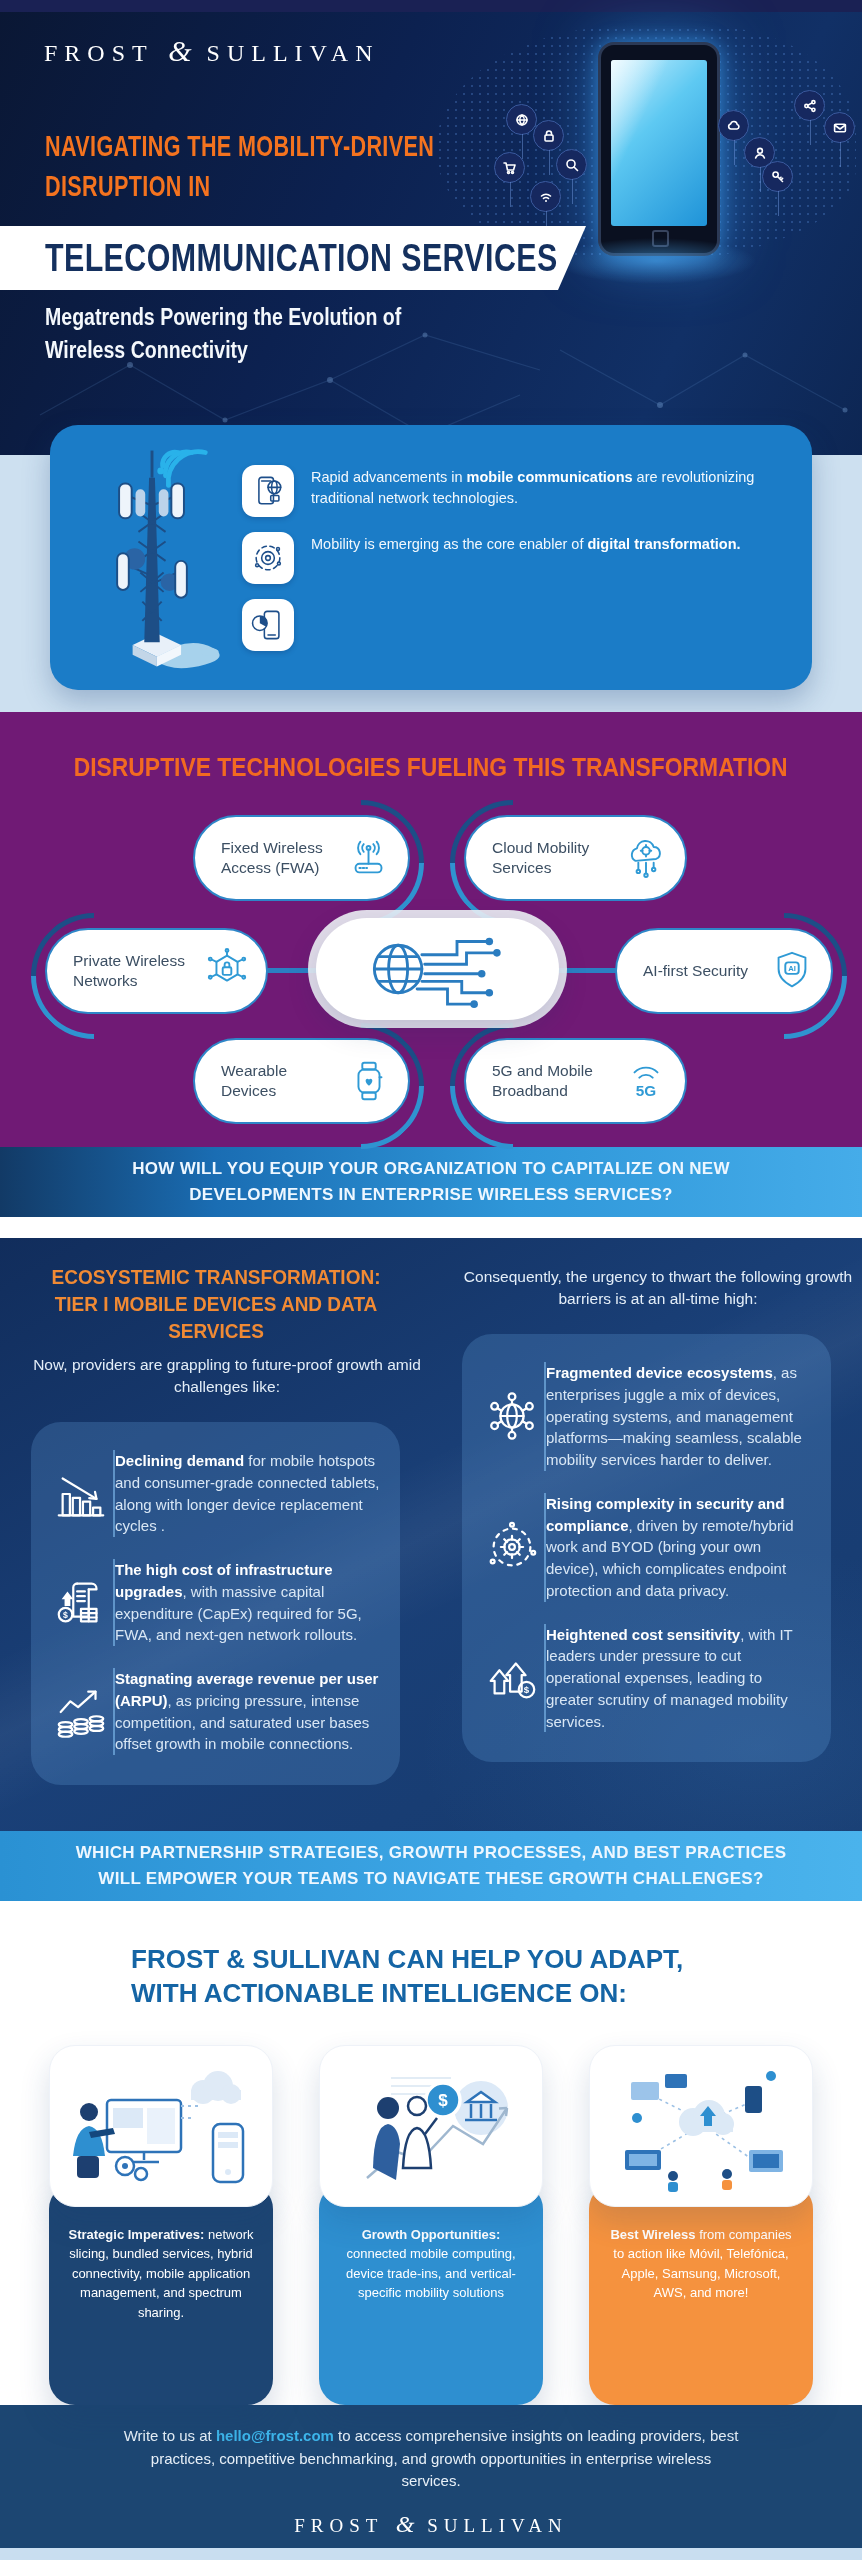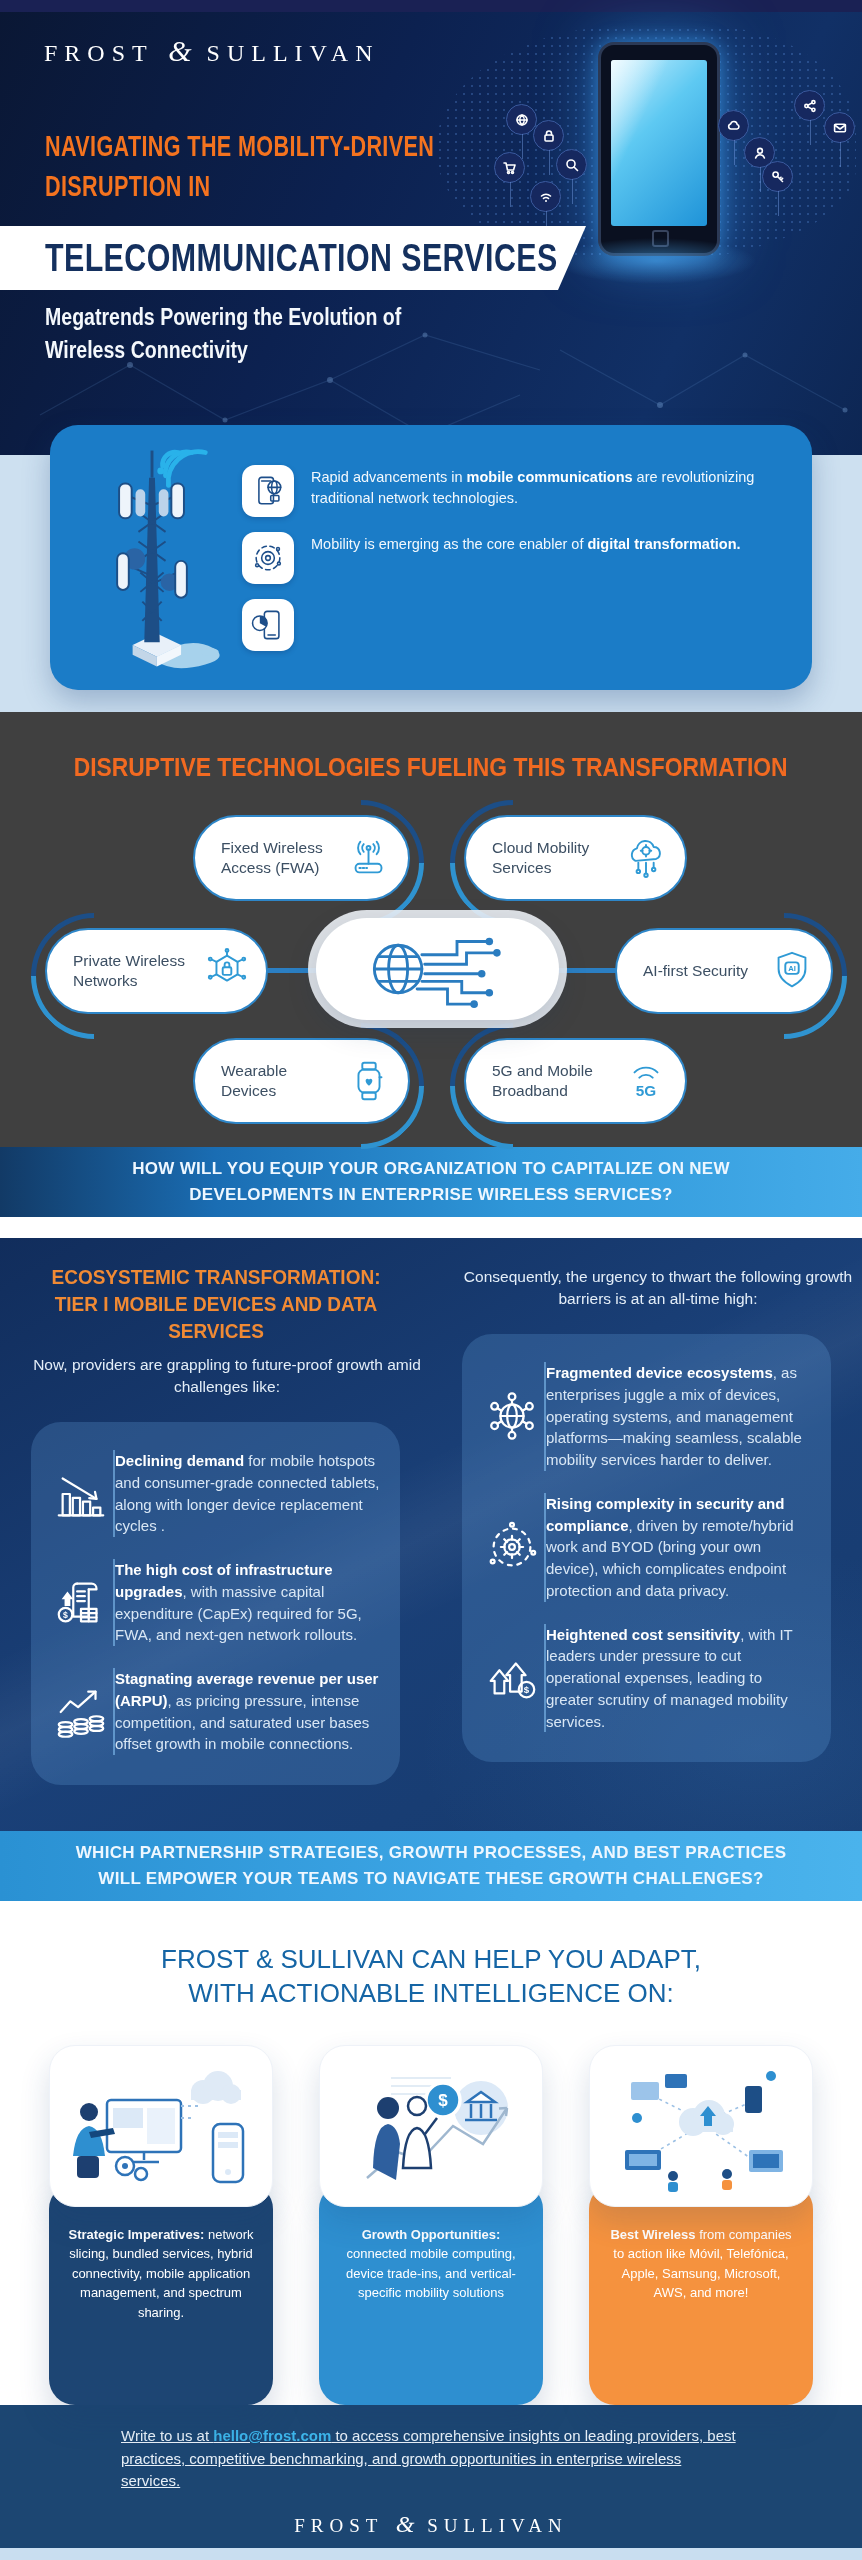--- a/index.html
+++ b/index.html
@@ -49,21 +49,21 @@
         padding:16px 30px 16px 12px;}
   .tower{flex:none;width:180px;display:flex;align-items:center;justify-content:center;}
   .bullets{flex:1;display:flex;flex-direction:column;justify-content:center;gap:15px;}
   .bullet{display:flex;align-items:flex-start;gap:17px;}
   .isq{flex:none;width:52px;height:52px;border-radius:13px;background:#ffffff;display:flex;align-items:center;
        justify-content:center;box-shadow:0 2px 5px rgba(10,40,90,.25);}
   .isq svg{width:40px;height:40px;stroke:#1d4e8a;stroke-width:1.7;fill:none;stroke-linecap:round;stroke-linejoin:round;}
   .bullet p{margin:2px 0 0;color:#f2f8fd;font-size:14.5px;line-height:1.5;max-width:478px;}
 
   
-  .sec1{position:absolute;top:712px;left:0;width:862px;height:435px;background:#404040;}
+  .sec1{position:absolute;top:712px;left:0;width:862px;height:435px;background:#701a75;}
   .sec1-title{position:absolute;top:40px;left:0;width:100%;text-align:center;color:#f26a21;font-weight:bold;
         font-size:26px;white-space:nowrap;}
   .capsule{position:absolute;height:86px;background:#fff;border:2px solid #2e86c8;border-radius:45px;
         display:flex;align-items:center;box-sizing:border-box;padding:0 16px 0 26px;gap:8px;z-index:2;}
   .cap-label{flex:1;color:#3c4f63;font-size:15.5px;line-height:1.3;font-weight:500;}
   .cap-icon{flex:none;width:46px;height:46px;}
   .cap-icon svg{width:46px;height:46px;stroke:#2f9ad5;stroke-width:2;fill:none;stroke-linecap:round;stroke-linejoin:round;}
   .cap-tl{left:193px;top:103px;width:217px;}
   .cap-tr{left:464px;top:103px;width:223px;}
   .cap-ml{left:45px;top:216px;width:223px;}
@@ -105,34 +105,34 @@
   .col-box{background:rgba(96,156,215,.27);border-radius:30px;padding:28px 20px 30px 18px;display:flex;
         flex-direction:column;gap:22px;position:relative;}
   .citem{display:flex;align-items:center;}
   .citem-icon{flex:none;width:64px;display:flex;justify-content:center;}
   .citem-icon svg{width:58px;height:58px;stroke:#ffffff;stroke-width:2.3;fill:none;stroke-linecap:round;stroke-linejoin:round;}
   .citem p{margin:0;border-left:2px solid rgba(130,190,240,.6);color:#d9e7f5;
         font-size:15px;line-height:1.45;}
 
   
   .help{position:absolute;top:1901px;left:0;width:862px;height:504px;background:#fff;}
-  .help-heading{margin:42px auto 0;width:600px;text-align:center;color:#1565a5;font-weight:normal;
+  .help-heading{margin:42px auto 0;width:600px;color:#1565a5;font-weight:bold;
         font-size:26px;line-height:1.3;}
   .help-heading span{transform:scaleX(.92);}
   .cards{margin-top:34px;display:flex;justify-content:center;gap:46px;}
   .card{width:224px;position:relative;}
   .card-illo{height:160px;background:#fff;border-radius:26px;border:1px solid #eef2f8;position:relative;z-index:2;
         box-shadow:0 14px 30px rgba(25,60,110,.16);display:flex;align-items:center;justify-content:center;}
   .card-body{margin-top:-24px;border-radius:26px;min-height:222px;box-sizing:border-box;padding:42px 15px 22px;
         color:#fff;font-size:13px;line-height:1.5;text-align:center;position:relative;z-index:1;
         box-shadow:0 16px 30px rgba(25,60,110,.18);}
 
   
   .footer{position:absolute;top:2405px;left:0;width:862px;height:143px;background:#1c4672;color:#e8f0f8;}
-  .footer-text{margin:20px auto 0;width:620px;text-align:left;font-size:15px;line-height:1.5;text-decoration:underline;}
+  .footer-text{margin:20px auto 0;width:620px;text-align:center;font-size:15px;line-height:1.5;}
   .footer-link{color:#3db5ea;font-weight:bold;text-decoration:none;}
   .footer-logo{margin-top:18px;text-align:center;color:#fff;font-family:"Liberation Serif",serif;
         font-size:19px;letter-spacing:6px;}
   .footer-logo i{font-style:italic;font-size:24px;letter-spacing:0;margin:0 2px;}
   .bottom-strip{position:absolute;top:2548px;left:0;width:862px;height:12px;background:#c9def0;}
 </style>
 </head>
 <body>
 
 <div class="page">

